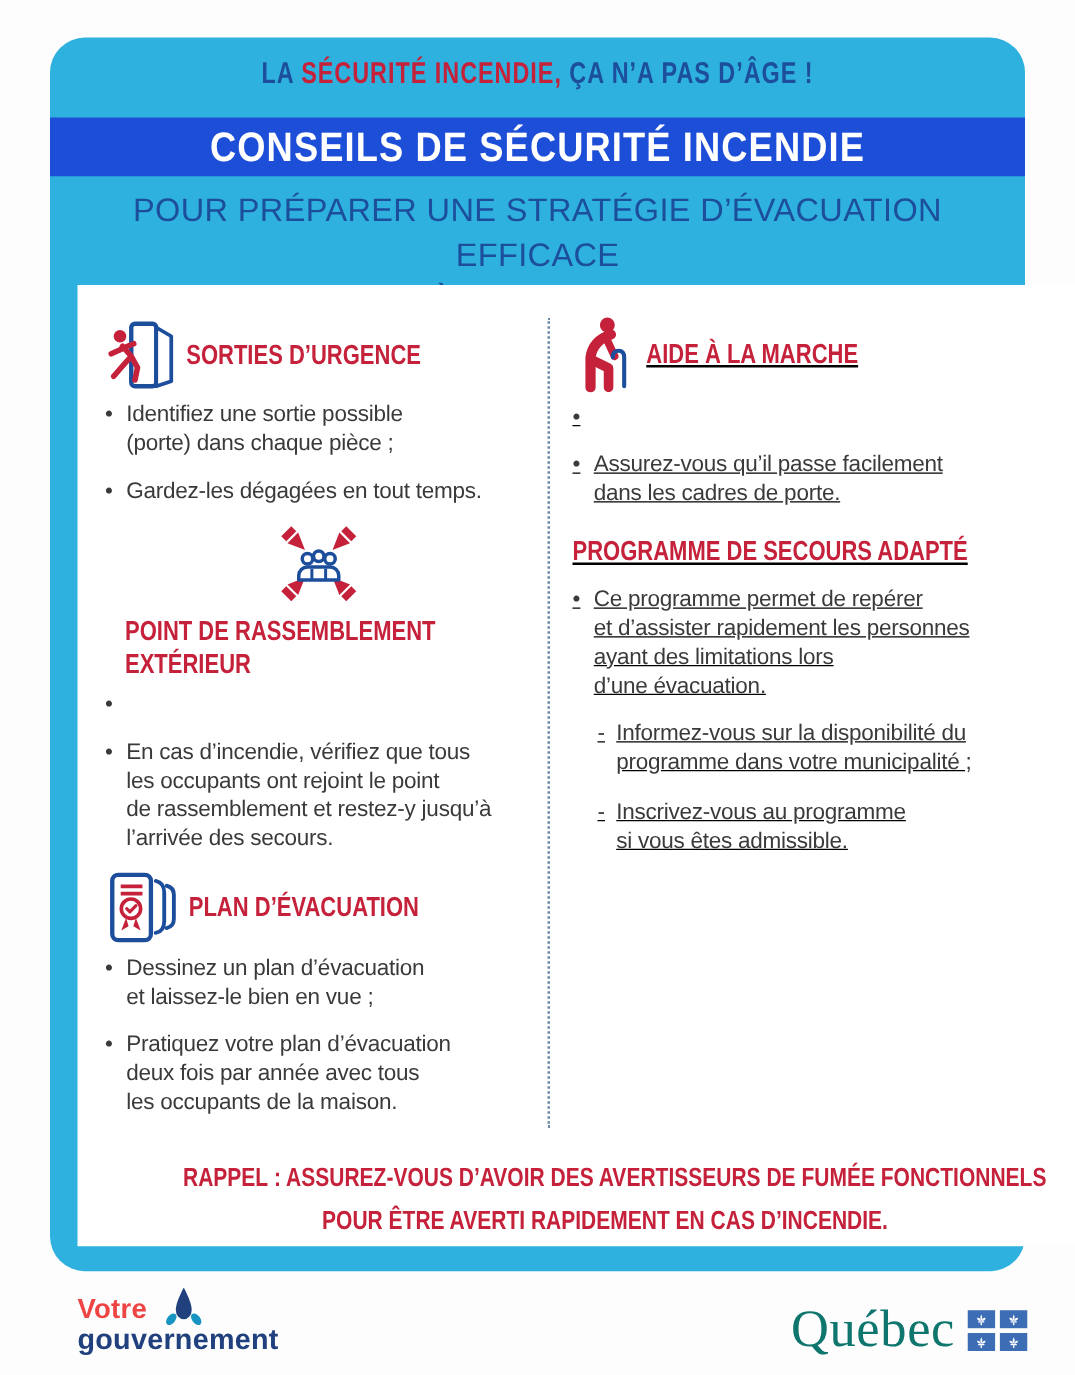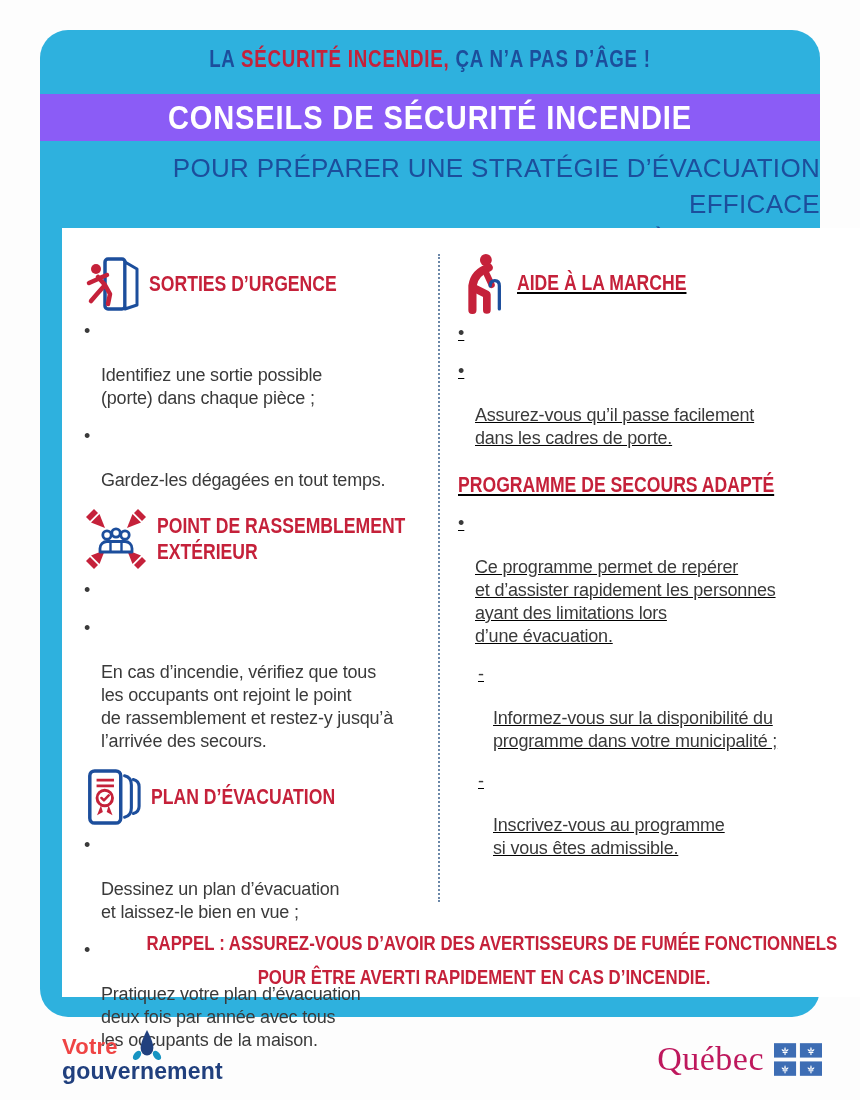--- a/index.html
+++ b/index.html
@@ -7,26 +7,26 @@
         font-family:"Liberation Sans", sans-serif;}
 
   
   #poster{position:absolute;left:40px;top:30px;width:780px;height:987px;background:#2eb1de;border-radius:28px;}
 
   .tagline{position:absolute;left:0;top:15px;width:100%;text-align:center;
            font-size:24px;font-weight:700;letter-spacing:1px;color:#1c4e9c;
            transform:scaleX(.78);transform-origin:50% 50%;white-space:nowrap;}
   .tagline .hl{color:#c5213a;}
 
-  .band{position:absolute;left:0;top:64px;width:100%;height:47px;background:#8b5cf6;}
+  .band{position:absolute;left:0;top:64px;width:100%;height:47px;background:#1d4ed8;}
   .band-title{width:100%;text-align:center;line-height:47px;font-size:33px;font-weight:700;
               color:#ffffff;letter-spacing:1px;transform:scaleX(.88);transform-origin:50% 50%;
               white-space:nowrap;}
 
-  .subtitle{position:absolute;left:0;top:120px;width:100%;text-align:right;color:#1c4e9c;
+  .subtitle{position:absolute;left:0;top:120px;width:100%;text-align:center;color:#1c4e9c;
             font-size:26px;font-weight:400;line-height:36px;letter-spacing:.3px;}
   .subtitle b{font-weight:700;}
 
   
   #card{position:absolute;left:22px;top:198px;width:844px;height:769px;background:#ffffff;}
 
   .divider{position:absolute;left:376px;top:26px;height:648px;width:0;
            border-left:2px dotted #6b87a8;}
 
   .col{position:absolute;top:0;}
@@ -35,38 +35,38 @@
 
   .sec-head{display:flex;align-items:center;gap:9px;}
   .sec-title{color:#c5213a;font-size:22px;font-weight:700;line-height:1.18;
              transform:scaleX(.8);transform-origin:left center;white-space:nowrap;}
   .sec-title .tl{display:block;}
   .sec-title.noicon{margin-top:0;}
 
   .bullets{margin-top:8px;}
   .bullet{display:flex;margin-bottom:15px;color:#3a3a3a;font-size:18px;line-height:23px;}
   .bullet .mk{width:17px;flex:0 0 17px;}
-  .bullet .txt{white-space:pre-line;letter-spacing:-.2px;margin-top:44px;}
+  .bullet .txt{white-space:pre-line;letter-spacing:-.2px;}
   .sub{margin-left:20px;margin-bottom:17px;}
   .sub .mk{width:15px;flex:0 0 15px;}
 
   
   .reminder{position:absolute;left:0;top:698px;width:100%;text-align:center;color:#c5213a;
             font-size:21px;font-weight:700;line-height:34px;transform:scaleX(.8);
             transform-origin:50% 50%;}
   .reminder .rl{display:block;white-space:nowrap;}
 
   
   #footer-left{position:absolute;left:62px;top:1036px;line-height:1;}
   #footer-left .v{color:#ef4444;font-size:22px;font-weight:700;letter-spacing:.2px;}
   #footer-left .g{color:#21407e;font-size:23px;font-weight:700;letter-spacing:.2px;margin-top:2px;}
   #fleur-icon{position:absolute;left:70px;top:-6px;}
 
   #footer-right{position:absolute;right:38px;top:1040px;display:flex;align-items:center;gap:10px;}
-  #footer-right .q{font-family:"Liberation Serif", serif;font-size:34px;color:#be185d;letter-spacing:.5px;}
+  #footer-right .q{font-family:"Liberation Serif", serif;font-size:42px;color:#0f766e;letter-spacing:.5px;}
 
   svg{display:block;}
 </style>
 </head>
 <body>
 
 <div id="page">
 
   <div id="poster">
 
@@ -102,21 +102,21 @@
               <span class="mk">•</span>
               <span class="txt">Identifiez une sortie possible
 (porte) dans chaque pièce&nbsp;;</span>
             </div>
           <div class="bullet">
               <span class="mk">•</span>
               <span class="txt">Gardez-les dégagées en tout temps.</span>
             </div>
         </div>
 
-        <div class="sec-head" style="margin-top:12px;">
+        <div class="sec-head" style="margin-top:12px;flex-direction:column;">
           <span>
             <svg width="64" height="64" viewBox="0 0 64 64">
               <g fill="#c5213a">
                 <g id="aar">
                     <path d="M21 21 L7 15.5 L15.5 7 Z"></path>
                     <path d="M10 2 L2 10 L6 14 L14 6 Z"></path>
                   </g>
                 <use href="#aar" transform="rotate(90 32 32)"></use>
                 <use href="#aar" transform="rotate(180 32 32)"></use>
                 <use href="#aar" transform="rotate(270 32 32)"></use>

